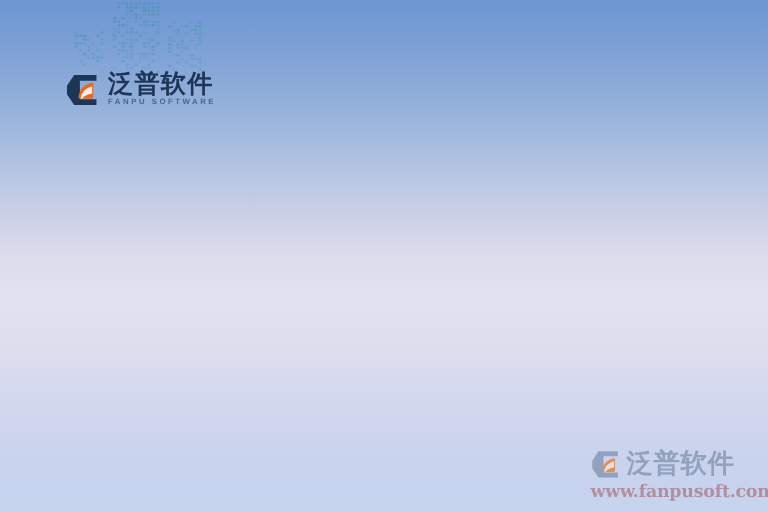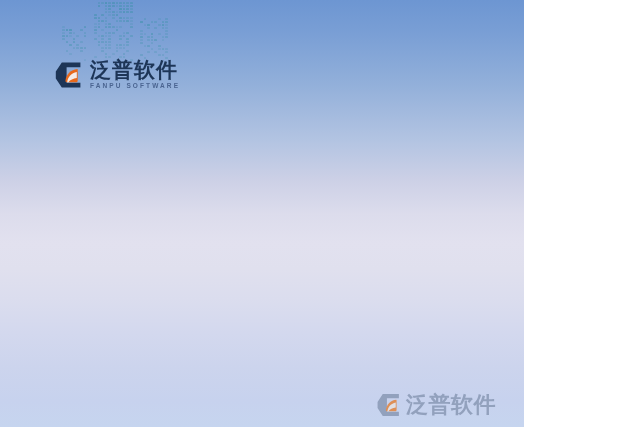--- a/index.html
+++ b/index.html
@@ -8,21 +8,21 @@
   }
   body {
     width: 640px;
     height: 427px;
     overflow: hidden;
     font-family: "DejaVu Sans", "Liberation Sans", sans-serif;
   }
 
   #slide {
     position: relative;
-    width: 524px;
+    width: 640px;
     height: 427px;
     overflow: hidden;
     background: linear-gradient(to bottom,
         #6d96d2 0%,
         #7a9fd5 8%,
         #93b0da 20%,
         #b3c4e2 33%,
         #ccd0e6 42%,
         #dcdcec 50%,
         #e2e1ef 57%,
@@ -364,15 +364,16 @@
 
   <div id="watermark">
     <div class="wm-logo">
       <svg class="wm-mark" viewBox="0 0 100 100">
         <path d="M26 8 L88 8 L88 24 L42 24 L42 76 L88 76 L88 92 L26 92 L6 62 L6 38 Z" fill="#8e9db9"></path>
         <path d="M78 30 C56 32 40 48 38 70 C38 72 40 74 43 74 L74 74 C77 74 79 72 79 69 L79 33 C79 31 79 30 78 30 Z" fill="#e08a4a"></path>
         <path d="M44 74 C46 56 58 44 76 40 L76 60 C64 62 54 66 48 74 Z" fill="#e4eaf4" opacity="0.9"></path>
       </svg>
       <div class="wm-cn">泛普软件</div>
     </div>
+    <div class="wm-url">www.fanpusoft.com</div>
   </div>
 
 </div>
 
 </body></html>

